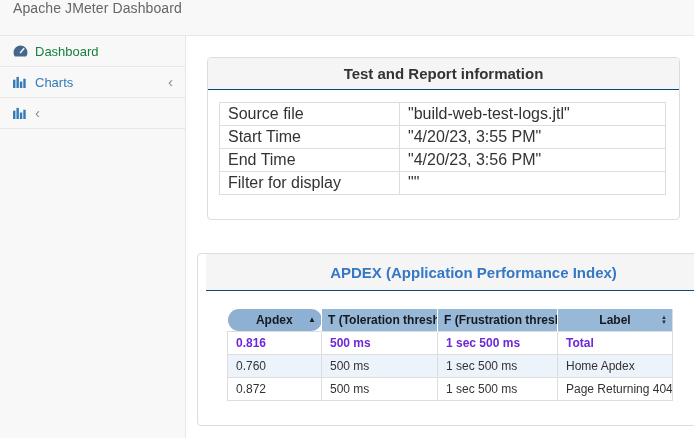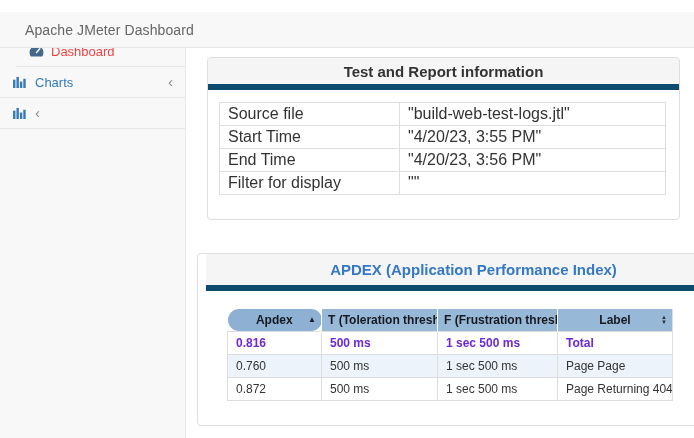--- a/index.html
+++ b/index.html
@@ -6,25 +6,25 @@
   html, body {
     width: 694px; height: 438px;
     background: #ffffff;
     font-family: "Liberation Sans", sans-serif;
     overflow: hidden;
     position: relative;
   }
 
   
   .navbar {
-    position: absolute; top: 12px; left: 0; width: 694px; height: 36px;
+    position: absolute; top: 0; left: 0; width: 694px; height: 36px;
     background: #f8f8f8;
     border-bottom: 1px solid #e7e7e7;
-    display: flex; align-items: center;
-    padding-left: 25px;
+    display: flex; 
+    padding-left: 13px;
     z-index: 3;
   }
   .navbar-brand {
     font-size: 14px; color: #666666; letter-spacing: .1px;
     text-decoration: none; cursor: pointer;
   }
 
   
   .sidebar {
     position: absolute; top: 36px; left: 0; width: 186px; bottom: 0;
@@ -36,36 +36,36 @@
     height: 31px;
     display: flex; align-items: center;
     padding: 0 12px 0 13px;
     border-bottom: 1px solid #e7e7e7;
     font-size: 13px;
     cursor: pointer;
     background: #f8f8f8;
   }
   .side-item .icon { width: 15px; margin-right: 7px; display: flex; align-items: center; }
   .side-item .label { flex: 1; }
-  .side-item.active { color: #ef4444; margin-left: 16px; }
+  .side-item.active { color: #15803d; }
   .side-item.active .icon { color: #44688c; }
   .side-item.link { color: #337ab7; }
   .side-item.link .icon { color: #337ab7; }
   .chevron { color: #8a8a8a; font-size: 15px; line-height: 1; padding-bottom: 2px; }
 
   
   .panel {
     position: absolute;
     background: #ffffff;
     border: 1px solid #dddddd;
     border-radius: 4px;
   }
   .panel-heading {
     background: #f5f5f5;
-    border-bottom: 6px solid #0c4a6e;
+    border-bottom: 1px solid #0c4a6e;
     border-radius: 3px 3px 0 0;
     display: flex; align-items: center; justify-content: center;
     font-weight: bold;
     text-align: center;
   }
   #info-panel { left: 207px; top: 57px; width: 473px; }
   #info-panel .panel-heading { height: 32px; font-size: 15px; color: #333333; }
   #info-panel .panel-body { padding: 12px 13px 24px 11px; }
 
   .info-table {
@@ -245,21 +245,21 @@
         <tr class="row-total">
           <td>0.816</td>
           <td>500 ms</td>
           <td>1 sec 500 ms</td>
           <td>Total</td>
         </tr>
         <tr class="row-striped">
           <td>0.760</td>
           <td>500 ms</td>
           <td>1 sec 500 ms</td>
-          <td>Page Page</td>
+          <td>Home Apdex</td>
         </tr>
         <tr>
           <td>0.872</td>
           <td>500 ms</td>
           <td>1 sec 500 ms</td>
           <td>Page Returning 404</td>
         </tr>
       </tbody>
     </table>
   </div>

